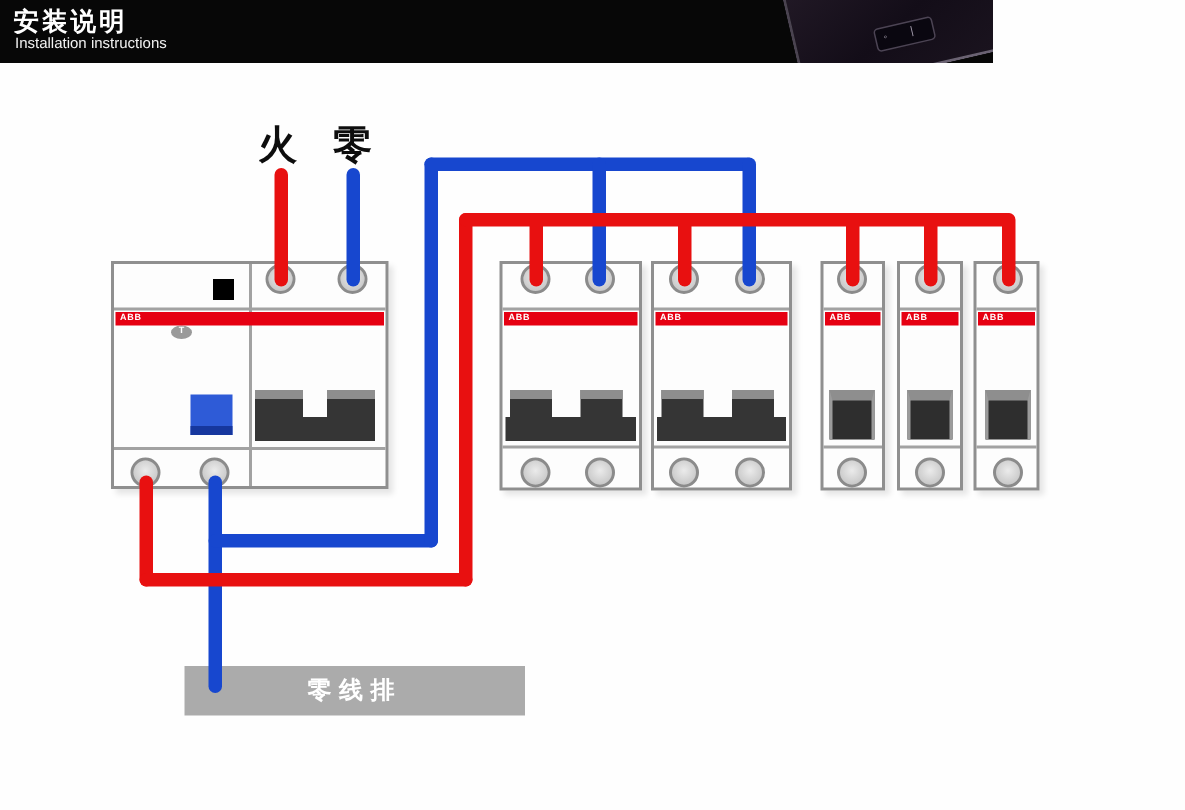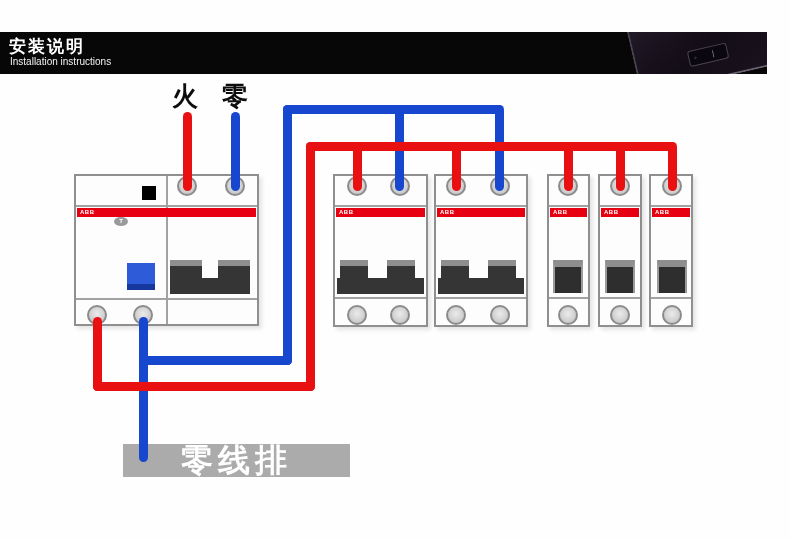--- a/index.html
+++ b/index.html
@@ -1,21 +1,21 @@
 <!DOCTYPE html>
 <html style="--live_wire: #e81010; --neutral_wire: #1747cf; --brand_strip: #e60012; --bus_bar: #ababab; --header_bg: #070707;"><head>
 <meta charset="utf-8">
 <style>
   * { margin:0; padding:0; box-sizing:border-box; }
   html,body { background:#ffffff; }
   body { font-family:"Liberation Sans","DejaVu Sans",sans-serif; }
   .canvas { position:relative; width:790px; height:540px; background:#fefefe; overflow:hidden; }
 
   
-  .hdr { position:absolute; left:0; top:0; width:767px; height:42px; background:var(--header_bg); z-index:10;margin-top:32px; }
+  .hdr { position:absolute; left:0; top:0; width:662px; height:42px; background:var(--header_bg); z-index:10; }
   .hdr-title { position:absolute; left:9px; top:3px; color:#ffffff; font-size:17px; font-weight:bold; letter-spacing:2px; }
   .hdr-sub { position:absolute; left:10px; top:24px; color:#f2f2f2; font-size:10px; }
   .photo { position:absolute; right:0; top:0; width:155px; height:42px; overflow:hidden; }
   .plate { position:absolute; left:18px; top:-38px; width:150px; height:86px; transform:rotate(-13deg);
            background:linear-gradient(150deg,#241b28 0%,#130d18 55%,#1b141f 100%);
            border:1px solid #3c3542; border-bottom:2px solid #6a6272; border-left:2px solid #4a4350; border-radius:5px; }
   .rocker { position:absolute; left:52px; top:52px; width:40px; height:16px; background:#0a0710;
             border:1px solid #4c4454; border-radius:3px; color:#a9a2b2; font-size:7px; line-height:14px; text-align:center; letter-spacing:6px; }
 
   
@@ -41,21 +41,21 @@
   .tbtn { position:absolute; left:38px; top:41px; width:14px; height:9px; background:#9a9a9a; border-radius:50%;
           color:#ffffff; font-size:6px; font-weight:bold; text-align:center; line-height:9px; }
 
   
   .w { position:absolute; border-radius:4.5px; }
   .w.blue { background:var(--neutral_wire); z-index:5; }
   .w.red  { background:var(--live_wire);   z-index:6; }
 
   
   .busbar { position:absolute; top:444px; height:33px; background:var(--bus_bar); color:#ffffff;
-            font-size:32px; font-weight:bold; line-height:33px; text-align:center; letter-spacing:5px; z-index:1; }
+            font-size:16px; font-weight:bold; line-height:33px; text-align:center; letter-spacing:5px; z-index:1; }
 </style>
 </head>
 <body>
 
 <div class="canvas">
 
   <div class="hdr">
     <div class="hdr-title">安装说明</div>
     <div class="hdr-sub">Installation instructions</div>
     <div class="photo">

